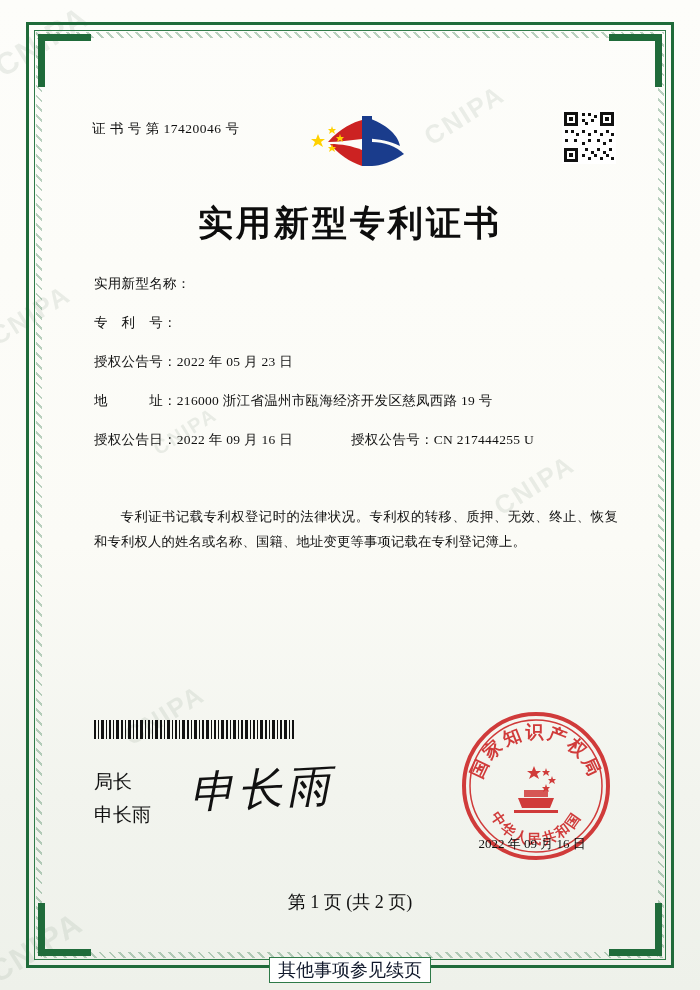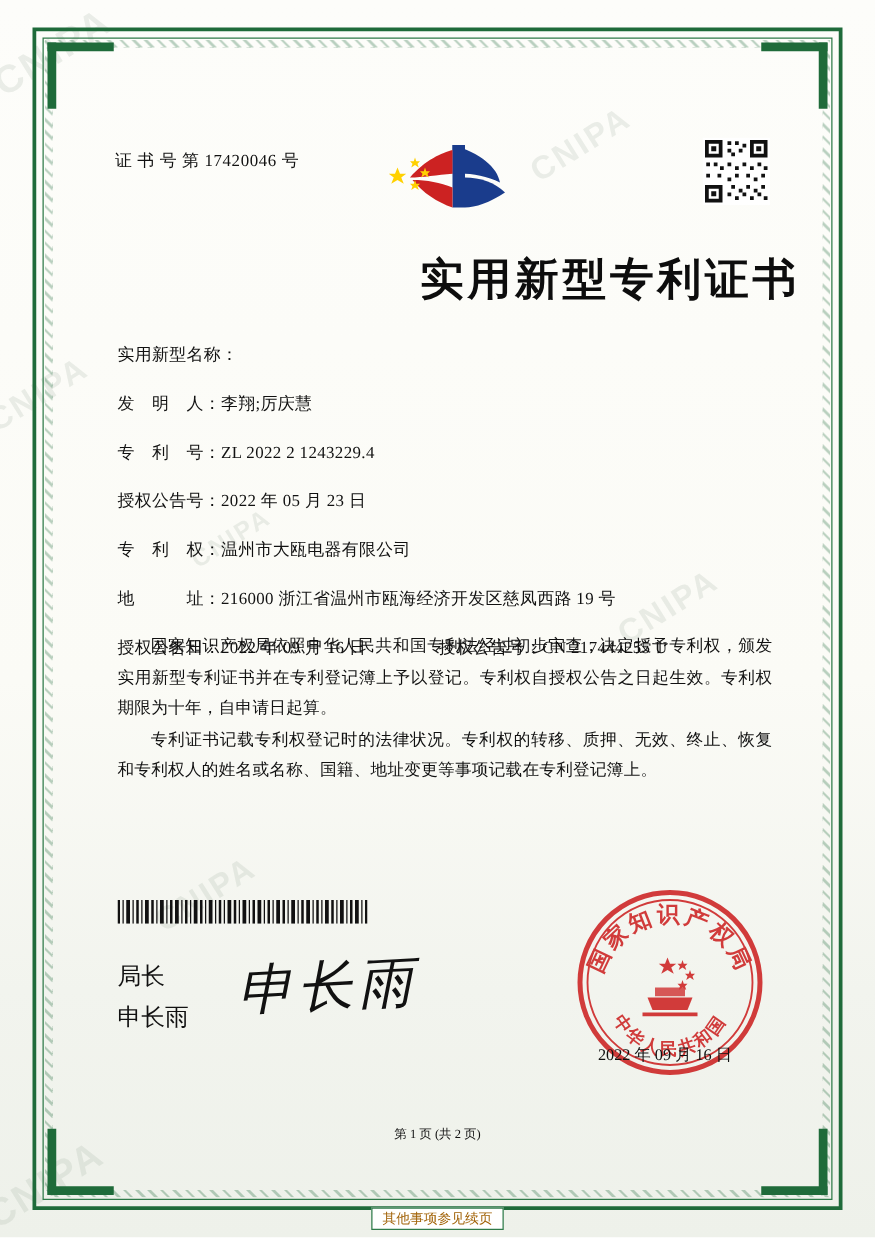--- a/index.html
+++ b/index.html
@@ -102,21 +102,21 @@
   
   .qr {
     position: absolute;
     right: 24px; top: 50px;
     width: 54px; height: 54px;
   }
 
   .title {
     position: absolute;
     left: 0; right: 0; top: 140px;
-    text-align: right;
+    text-align: center;
     font-size: 35px;
     font-weight: bold;
     letter-spacing: 3px;
     color: #0d0d0d;
     font-family: Liberation Mono, monospace;
   }
 
   .fields {
     position: absolute;
     left: 34px; right: 20px; top: 215px;
@@ -189,30 +189,30 @@
     width: 160px;
     text-align: center;
     font-size: 13px;
     color: #111;
   }
 
   .pagenum {
     position: absolute;
     left: 0; right: 0; bottom: 30px;
     text-align: center;
-    font-size: 10px;
+    font-size: 18px;
     color: #111;
   }
 
   .footnote {
     position: absolute;
     left: 0; right: 0; bottom: 8px;
     text-align: center;
-    font-size: 11px;
-    color: #a16207;
+    font-size: 18px;
+    color: #0f172a;
   }
   .footnote span {
     border: 1px solid #2e7a48;
     padding: 2px 8px;
     background: #fff;
   }
 </style>
 </head>
 <body>
 
@@ -304,50 +304,40 @@
       </svg>
     </div>
 
     <div class="title">实用新型专利证书</div>
 
     <div class="fields">
       <div class="frow">
         <span class="flabel">实用新型名称：</span>
       </div>
       <div class="frow">
-        <span class="flabel">发　明　人：</span>
-        <span class="fvalue">李翔;厉庆慧</span>
-      </div>
-      <div class="frow">
         <span class="flabel">专　利　号：</span>
-        <span class="fvalue">ZL 2022 2 1243229.4</span>
       </div>
       <div class="frow">
         <span class="flabel">授权公告号：</span>
         <span class="fvalue">2022 年 05 月 23 日</span>
-      </div>
-      <div class="frow">
-        <span class="flabel">专　利　权：</span>
-        <span class="fvalue">温州市大瓯电器有限公司</span>
       </div>
       <div class="frow">
         <span class="flabel">地　　　址：</span>
         <span class="fvalue">216000 浙江省温州市瓯海经济开发区慈凤西路 19 号</span>
       </div>
       <div class="frow pair">
         <span class="flabel">授权公告日：</span>
         <span class="fvalue">2022 年 09 月 16 日</span>
         <span class="spacer"></span>
         <span class="flabel">授权公告号：</span>
         <span class="fvalue">CN 217444255 U</span>
       </div>
     </div>
 
     <div class="para">
-      <p>国家知识产权局依照中华人民共和国专利法经过初步审查，决定授予专利权，颁发实用新型专利证书并在专利登记簿上予以登记。专利权自授权公告之日起生效。专利权期限为十年，自申请日起算。</p>
       <p>专利证书记载专利权登记时的法律状况。专利权的转移、质押、无效、终止、恢复和专利权人的姓名或名称、国籍、地址变更等事项记载在专利登记簿上。</p>
     </div>
 
     <div class="barcode">
       <svg viewBox="0 0 200 19" width="200" height="19" preserveAspectRatio="none">
         <g fill="#111">
           <rect x="0" y="0" width="2" height="19"></rect>
             <rect x="4" y="0" width="1" height="19"></rect>
           <rect x="7" y="0" width="3" height="19"></rect>
             <rect x="12" y="0" width="1" height="19"></rect>

